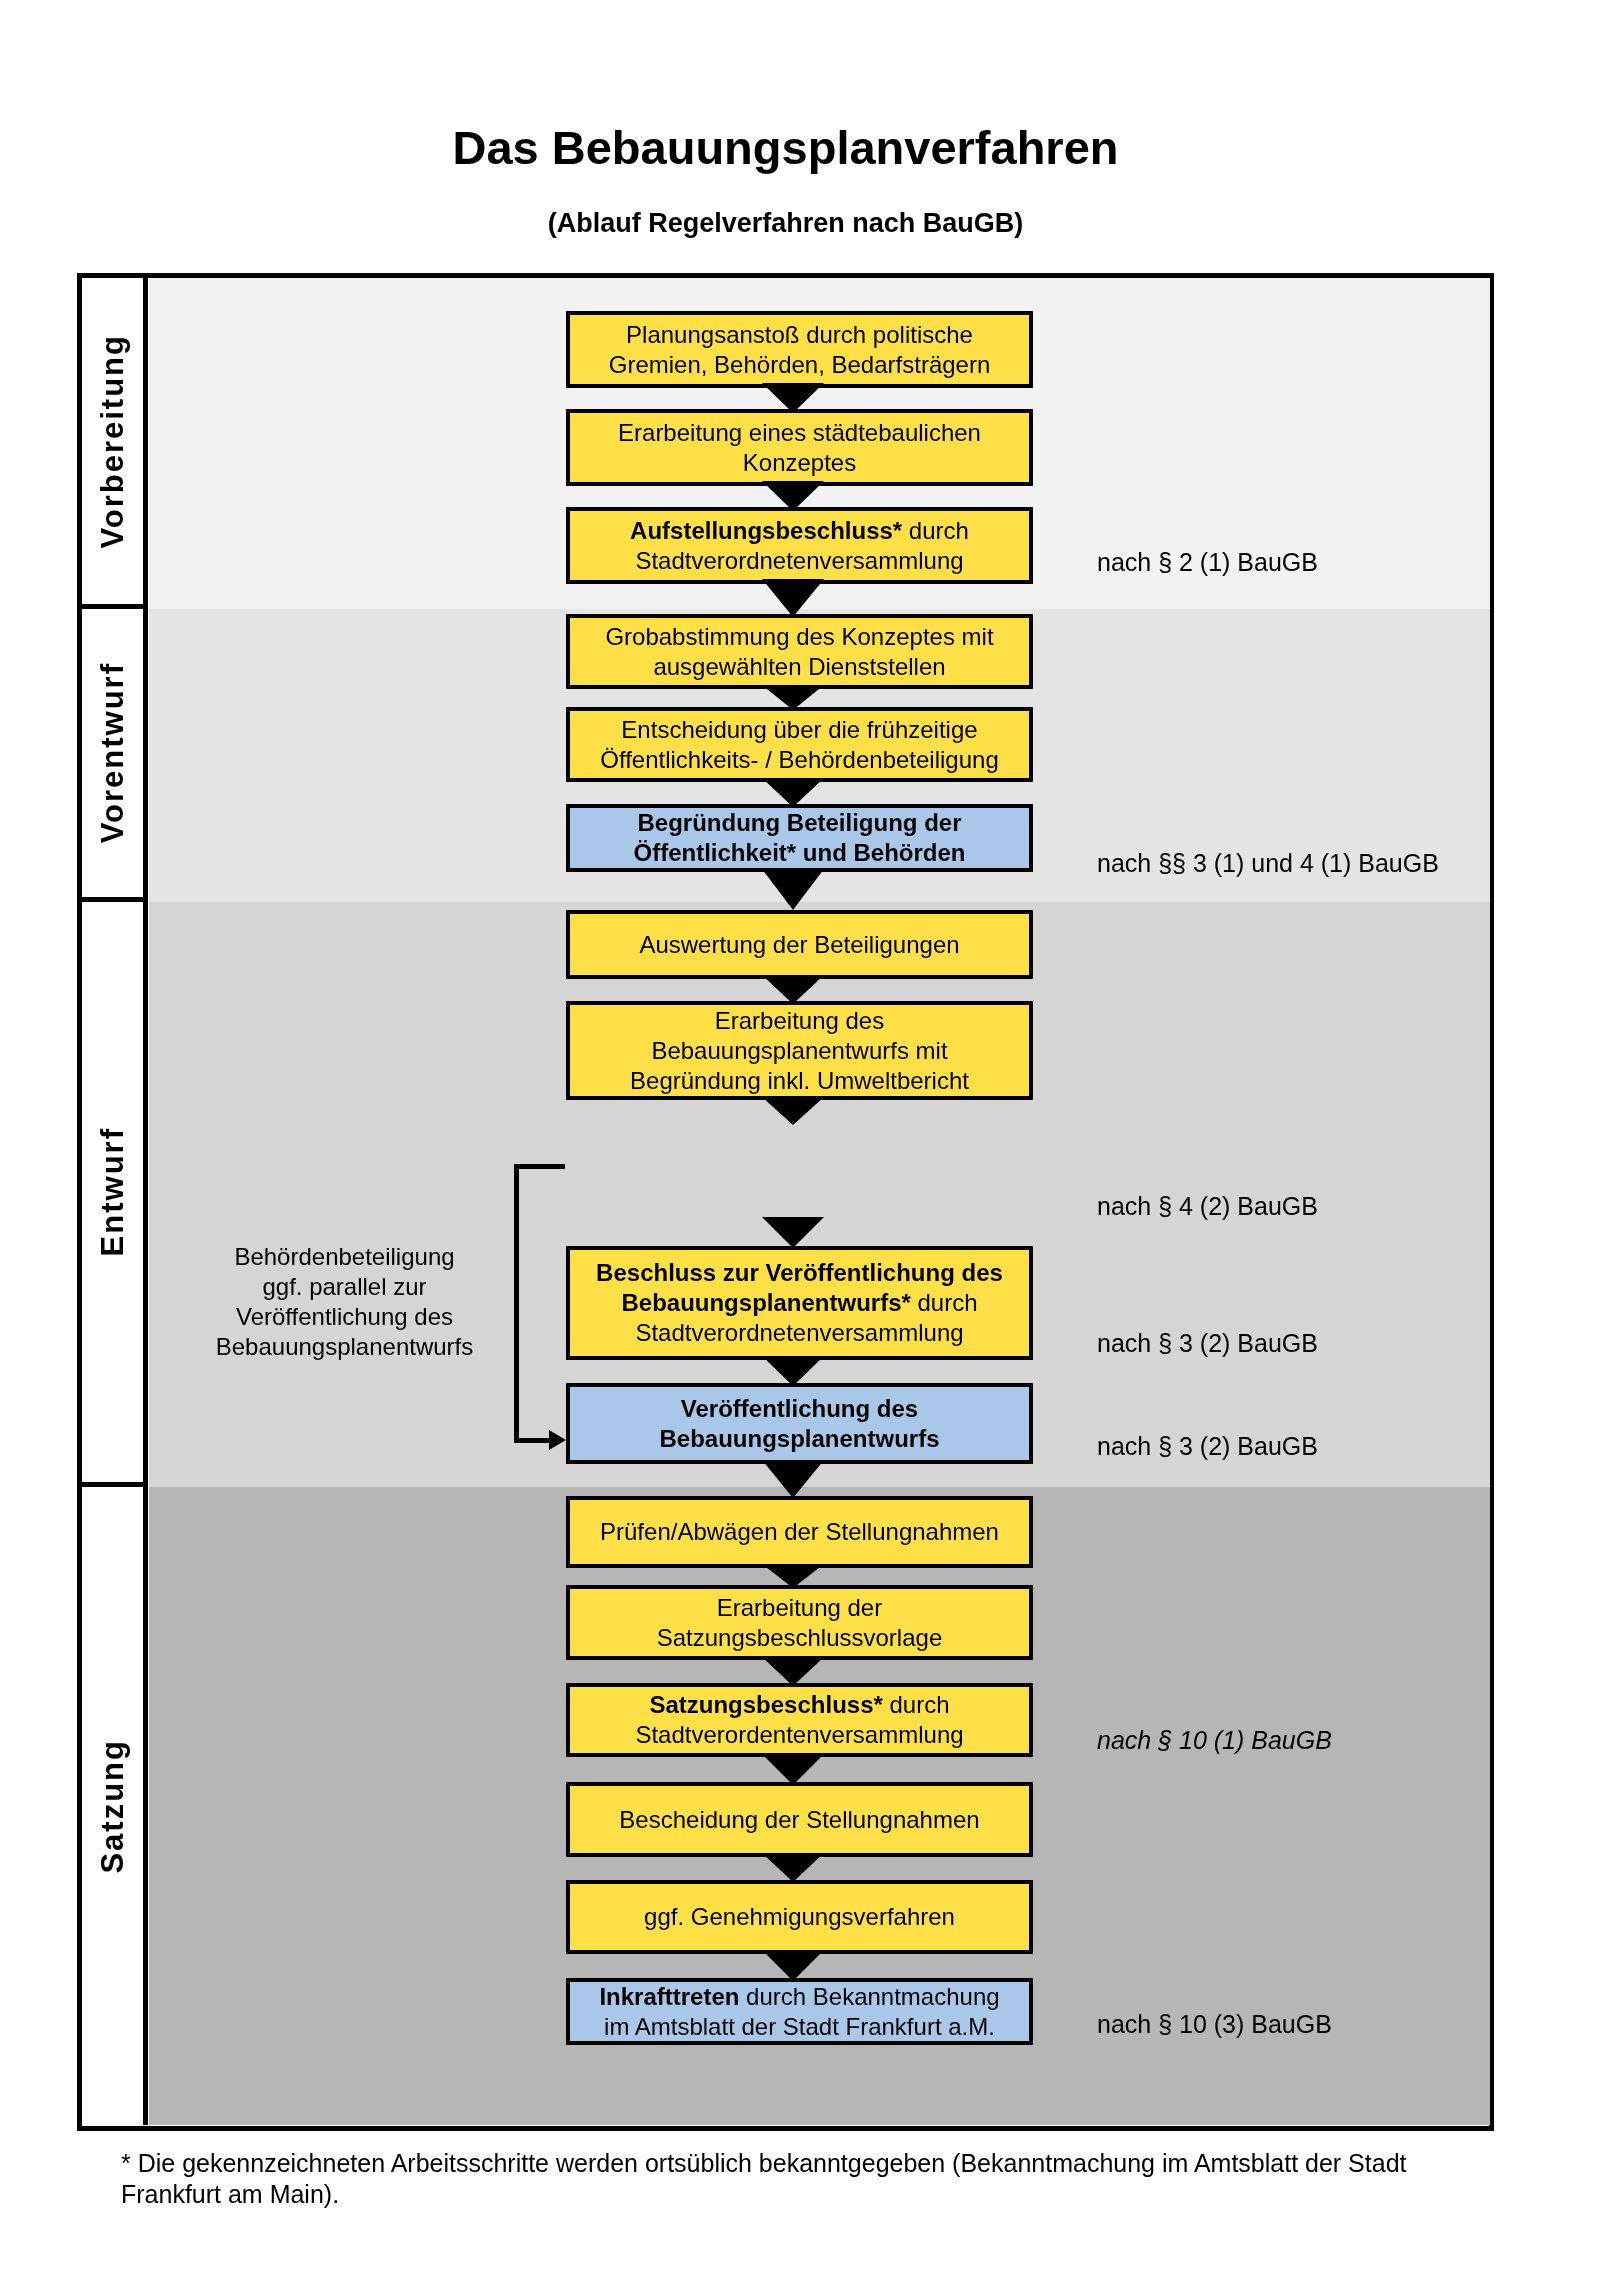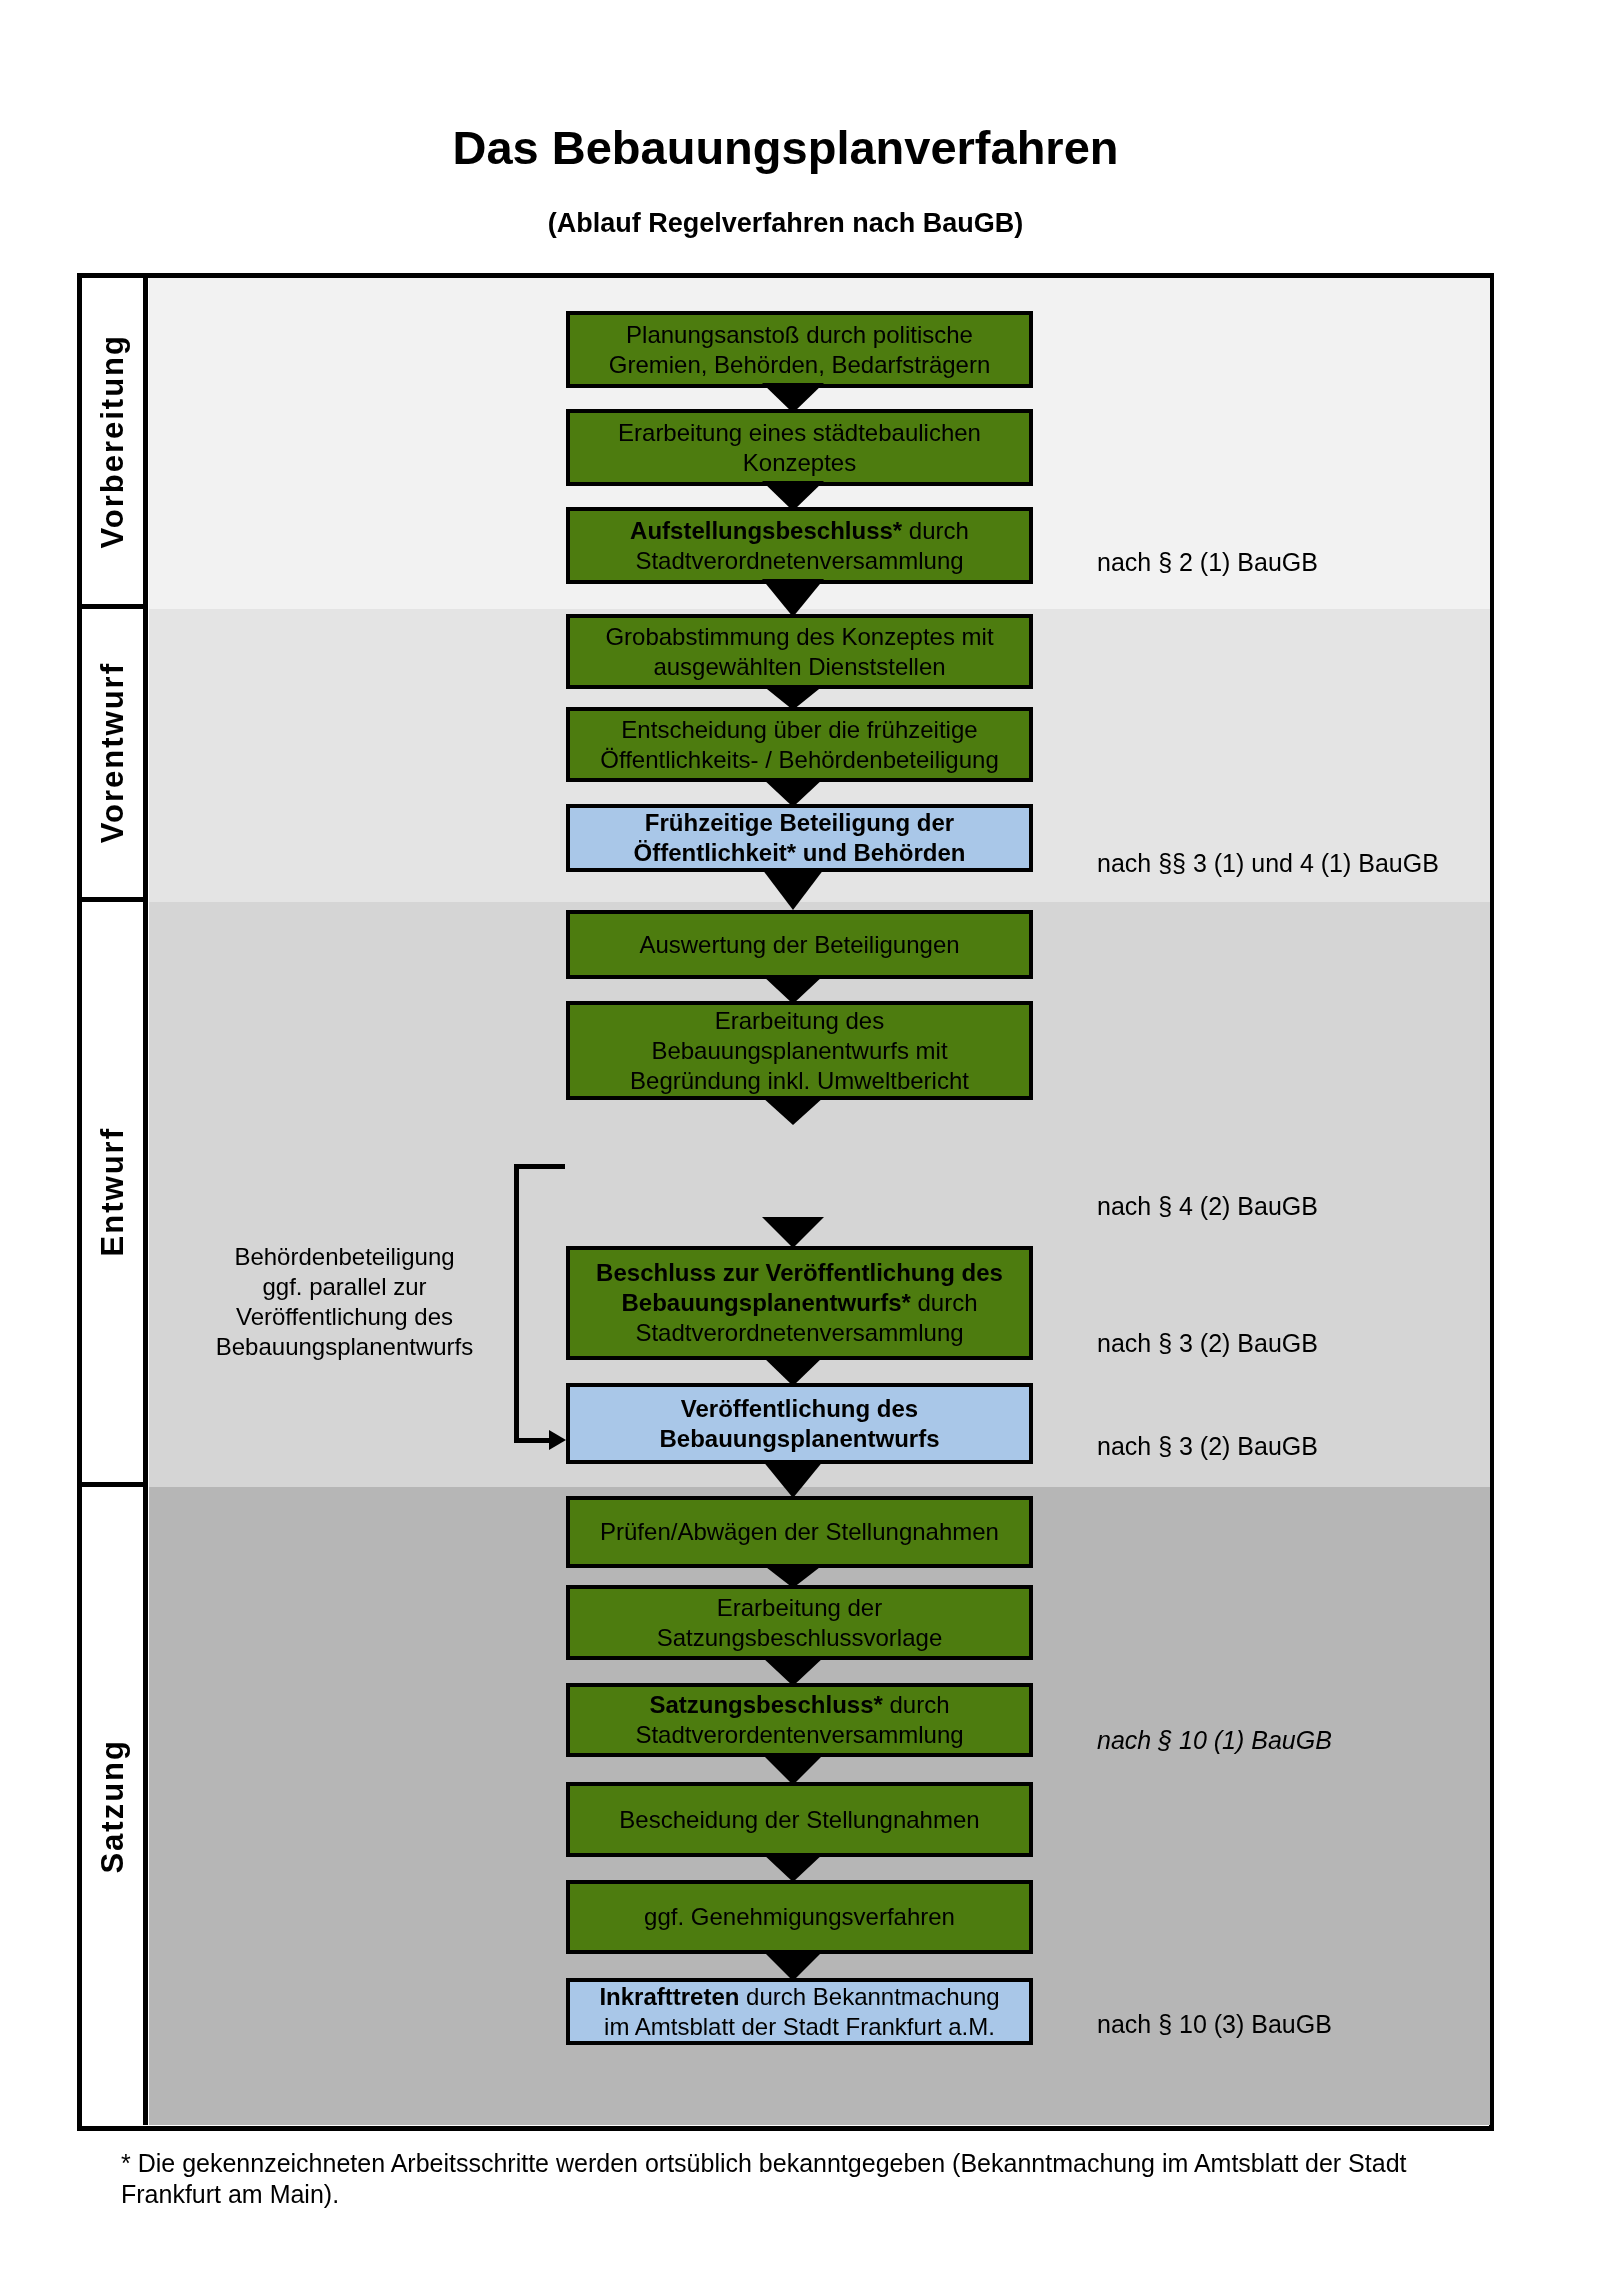--- a/index.html
+++ b/index.html
@@ -11,21 +11,21 @@
          font-size:27px;font-weight:bold;line-height:31px;}
   .frame{position:absolute;left:77px;top:273px;width:1417px;height:1858px;
          border:5.2px solid #000;box-sizing:border-box;}
   .stripe{position:absolute;left:149px;width:1341px;}
   .labelcell{position:absolute;left:82px;width:66px;background:#fff;
          border-right:5.2px solid #000;box-sizing:border-box;
          display:flex;align-items:center;justify-content:center;}
   .labelcell.divider{border-bottom:5.2px solid #000;}
   .labelcell span{writing-mode:vertical-rl;transform:rotate(180deg);
          font-size:31px;font-weight:bold;letter-spacing:2px;white-space:nowrap;}
-  .box{position:absolute;left:566px;width:467px;background:#4d7c0f;border:4.6px solid #000;
+  .box{position:absolute;left:566px;width:467px;background:#fde047;border:4.6px solid #000;
        box-sizing:border-box;display:flex;align-items:center;justify-content:center;
        text-align:center;font-size:24px;line-height:30px;white-space:pre-line;padding:0 2.6px;}
   .box .b{font-weight:bold;}
   .arrow{position:absolute;left:762px;width:0;height:0;
          border-left:31px solid transparent;border-right:31px solid transparent;}
   .law{position:absolute;left:1097px;font-size:25px;line-height:30px;white-space:nowrap;}
   .sidenote{position:absolute;left:148px;top:1242px;width:393px;text-align:center;
          font-size:24px;line-height:30px;white-space:pre-line;}
   .conn{position:absolute;background:#000;}
   .conn-arrowhead{position:absolute;width:0;height:0;
@@ -73,21 +73,21 @@
   <div class="box" style="top:311px;height:77px;"><span><span class="b"></span><span>Planungsanstoß durch politische
 Gremien, Behörden, Bedarfsträgern</span></span></div>
   <div class="box" style="top:409px;height:77px;"><span><span class="b"></span><span>Erarbeitung eines städtebaulichen
 Konzeptes</span></span></div>
   <div class="box" style="top:507px;height:77px;"><span><span class="b">Aufstellungsbeschluss*</span><span> durch
 Stadtverordnetenversammlung</span></span></div>
   <div class="box" style="top:614px;height:75px;"><span><span class="b"></span><span>Grobabstimmung des Konzeptes mit
 ausgewählten Dienststellen</span></span></div>
   <div class="box" style="top:707px;height:75px;"><span><span class="b"></span><span>Entscheidung über die frühzeitige
 Öffentlichkeits- / Behördenbeteiligung</span></span></div>
-  <div class="box" style="top: 804px; height: 68px; background: rgb(169, 199, 232);"><span><span class="b">Frühzeitige Beteiligung der
+  <div class="box" style="top: 804px; height: 68px; background: rgb(169, 199, 232);"><span><span class="b">Begründung Beteiligung der
 Öffentlichkeit* und Behörden</span><span></span></span></div>
   <div class="box" style="top:910px;height:69px;"><span><span class="b"></span><span>Auswertung der Beteiligungen</span></span></div>
   <div class="box" style="top:1001px;height:99px;align-items:center;"><span><span class="b"></span><span>Erarbeitung des
 Bebauungsplanentwurfs mit
 Begründung inkl. Umweltbericht</span></span></div>
   <div class="box" style="top:1246px;height:114px;"><span><span class="b">Beschluss zur Veröffentlichung des
 Bebauungsplanentwurfs*</span><span> durch
 Stadtverordnetenversammlung</span></span></div>
   <div class="box" style="top: 1383px; height: 81px; background: rgb(169, 199, 232);"><span><span class="b">Veröffentlichung des
 Bebauungsplanentwurfs</span><span></span></span></div>

